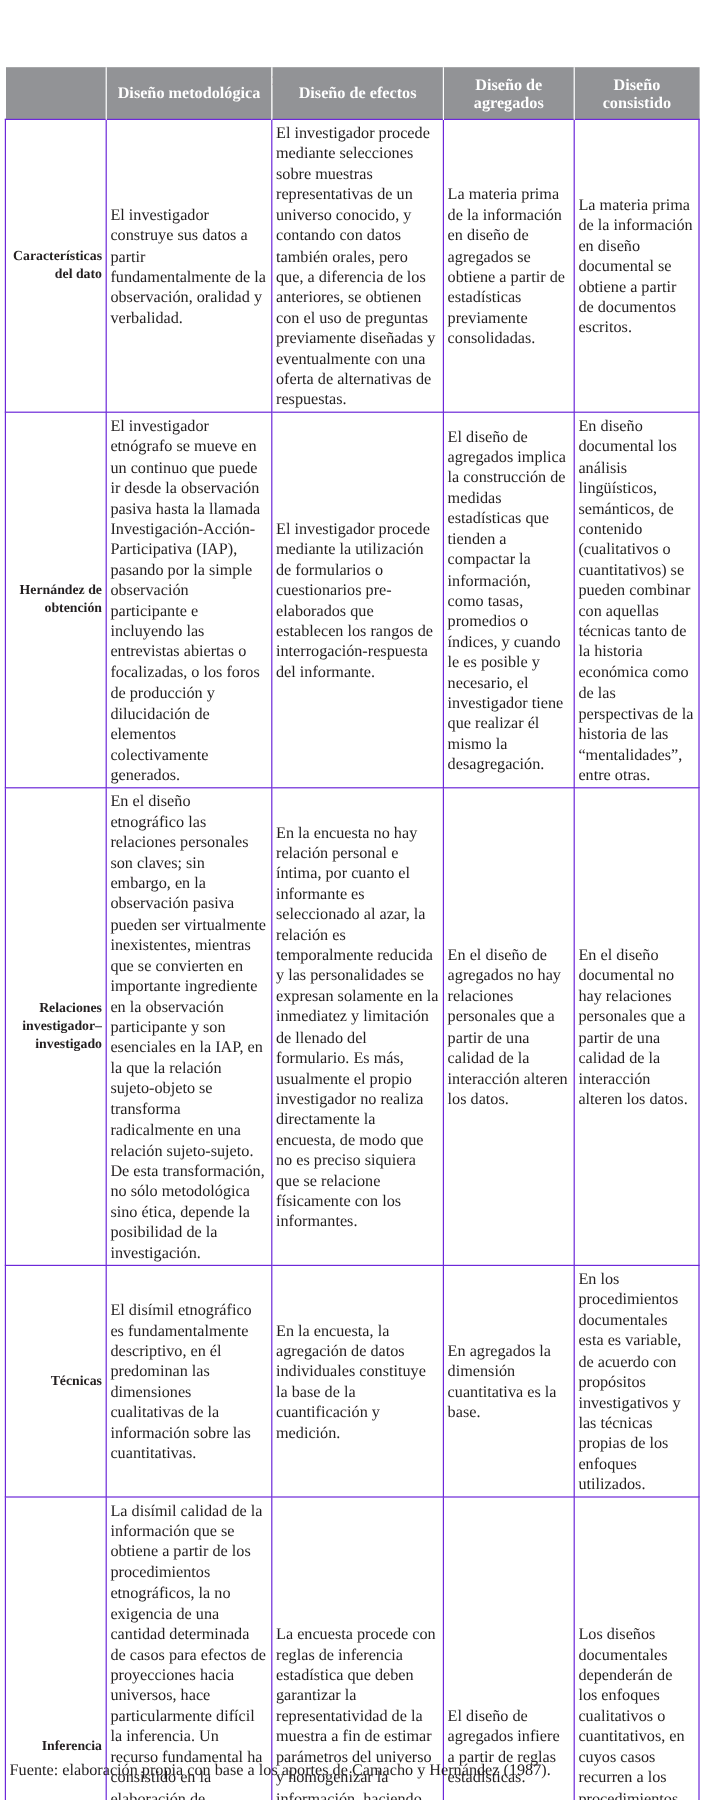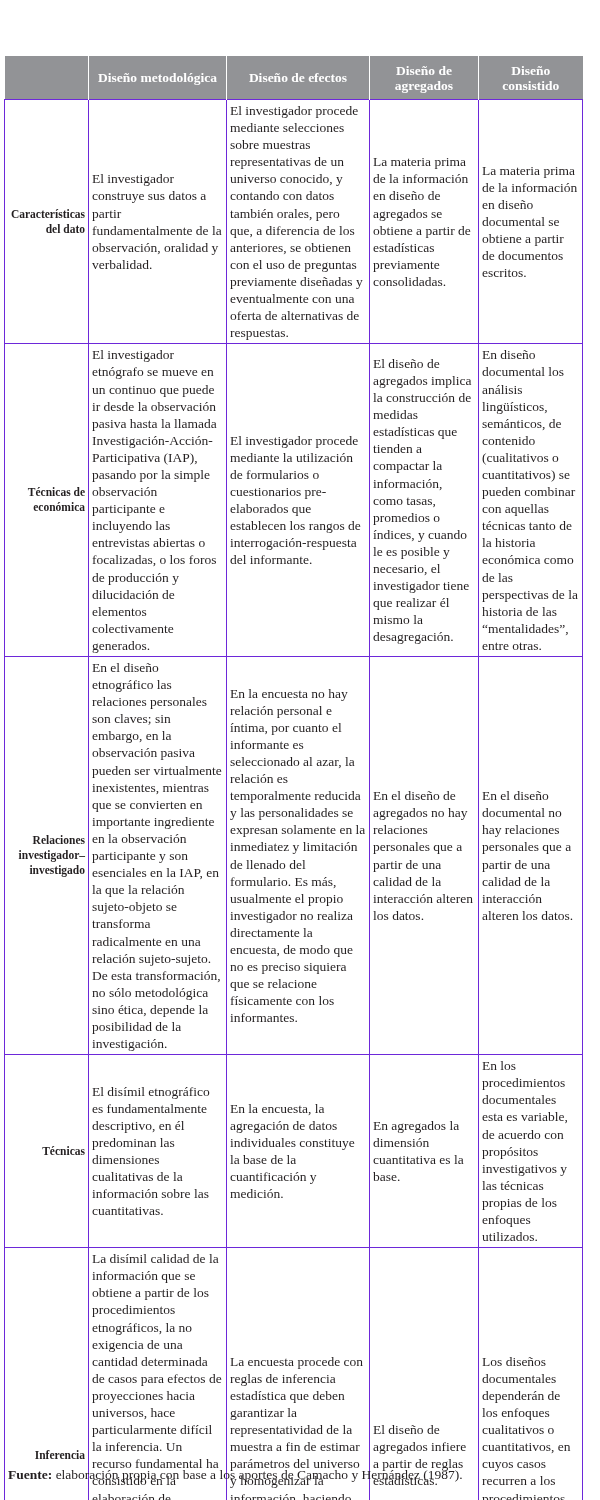--- a/index.html
+++ b/index.html
@@ -12,21 +12,21 @@
       table-layout: fixed; font-family: "Liberation Serif", serif; }
     table.t th { background: #929396; color: #ffffff; font-weight: bold; font-size: 13.5px;
       line-height: 15px; text-align: center; vertical-align: middle; height: 43px;
       border-left: 1px solid #ffffff; padding: 0 4px; }
     table.t th:first-child { border-left: none; }
     table.t td { border: 1px solid #6d28d9; font-size: 13.5px; line-height: 17.1px;
       vertical-align: middle; padding: 2px 3px; color: #231f20; }
     table.t td.rowlabel { font-weight: bold; font-size: 11.5px; line-height: 15px; padding-left: 4px; text-align: right; }
     .source { position: absolute; top: 1467px; left: 8px; font-family: "Liberation Serif", serif;
       font-size: 13.5px; color: #231f20; }
-    .source b { font-weight: bold; }
+    .source b { font-weight: normal; }
   </style>
 </head>
 <body>
 
 <div class="caption">
   <b>Tabla 1.</b>
   <span>Caracterización de los diseños de investigación en sociología</span>
 </div>
 
 <table class="t">
@@ -48,21 +48,21 @@
   </thead>
   <tbody>
     <tr style="height:225px">
       <td class="rowlabel">Características del dato</td>
       <td>El investigador construye sus datos a partir fundamentalmente de la observación, oralidad y verbalidad.</td>
       <td>El investigador procede mediante selecciones sobre muestras representativas de un universo conocido, y contando con datos también orales, pero que, a diferencia de los anteriores, se obtienen con el uso de preguntas previamente diseñadas y eventualmente con una oferta de alternativas de respuestas.</td>
       <td>La materia prima de la información en diseño de agregados se obtiene a partir de estadísticas previamente consolidadas.</td>
       <td>La materia prima de la información en diseño documental se obtiene a partir de documentos escritos.</td>
     </tr>
     <tr style="height:263px">
-      <td class="rowlabel">Técnicas de económica</td>
+      <td class="rowlabel">Hernández de obtención</td>
       <td>El investigador etnógrafo se mueve en un continuo que puede ir desde la observación pasiva hasta la llamada Investigación-Acción-Participativa (IAP), pasando por la simple observación participante e incluyendo las entrevistas abiertas o focalizadas, o los foros de producción y dilucidación de elementos colectivamente generados.</td>
       <td>El investigador procede mediante la utilización de formularios o cuestionarios pre-elaborados que establecen los rangos de interrogación-respuesta del informante.</td>
       <td>El diseño de agregados implica la construcción de medidas estadísticas que tienden a compactar la información, como tasas, promedios o índices, y cuando le es posible y necesario, el investigador tiene que realizar él mismo la desagregación.</td>
       <td>En diseño documental los análisis lingüísticos, semánticos, de contenido (cualitativos o cuantitativos) se pueden combinar con aquellas técnicas tanto de la historia económica como de las perspectivas de la historia de las “mentalidades”, entre otras.</td>
     </tr>
     <tr style="height:329px">
       <td class="rowlabel">Relaciones investigador–investigado</td>
       <td>En el diseño etnográfico las relaciones personales son claves; sin embargo, en la observación pasiva pueden ser virtualmente inexistentes, mientras que se convierten en importante ingrediente en la observación participante y son esenciales en la IAP, en la que la relación sujeto-objeto se transforma radicalmente en una relación sujeto-sujeto. De esta transformación, no sólo metodológica sino ética, depende la posibilidad de la investigación.</td>
       <td>En la encuesta no hay relación personal e íntima, por cuanto el informante es seleccionado al azar, la relación es temporalmente reducida y las personalidades se expresan solamente en la inmediatez y limitación de llenado del formulario. Es más, usualmente el propio investigador no realiza directamente la encuesta, de modo que no es preciso siquiera que se relacione físicamente con los informantes.</td>
       <td>En el diseño de agregados no hay relaciones personales que a partir de una calidad de la interacción alteren los datos.</td>

